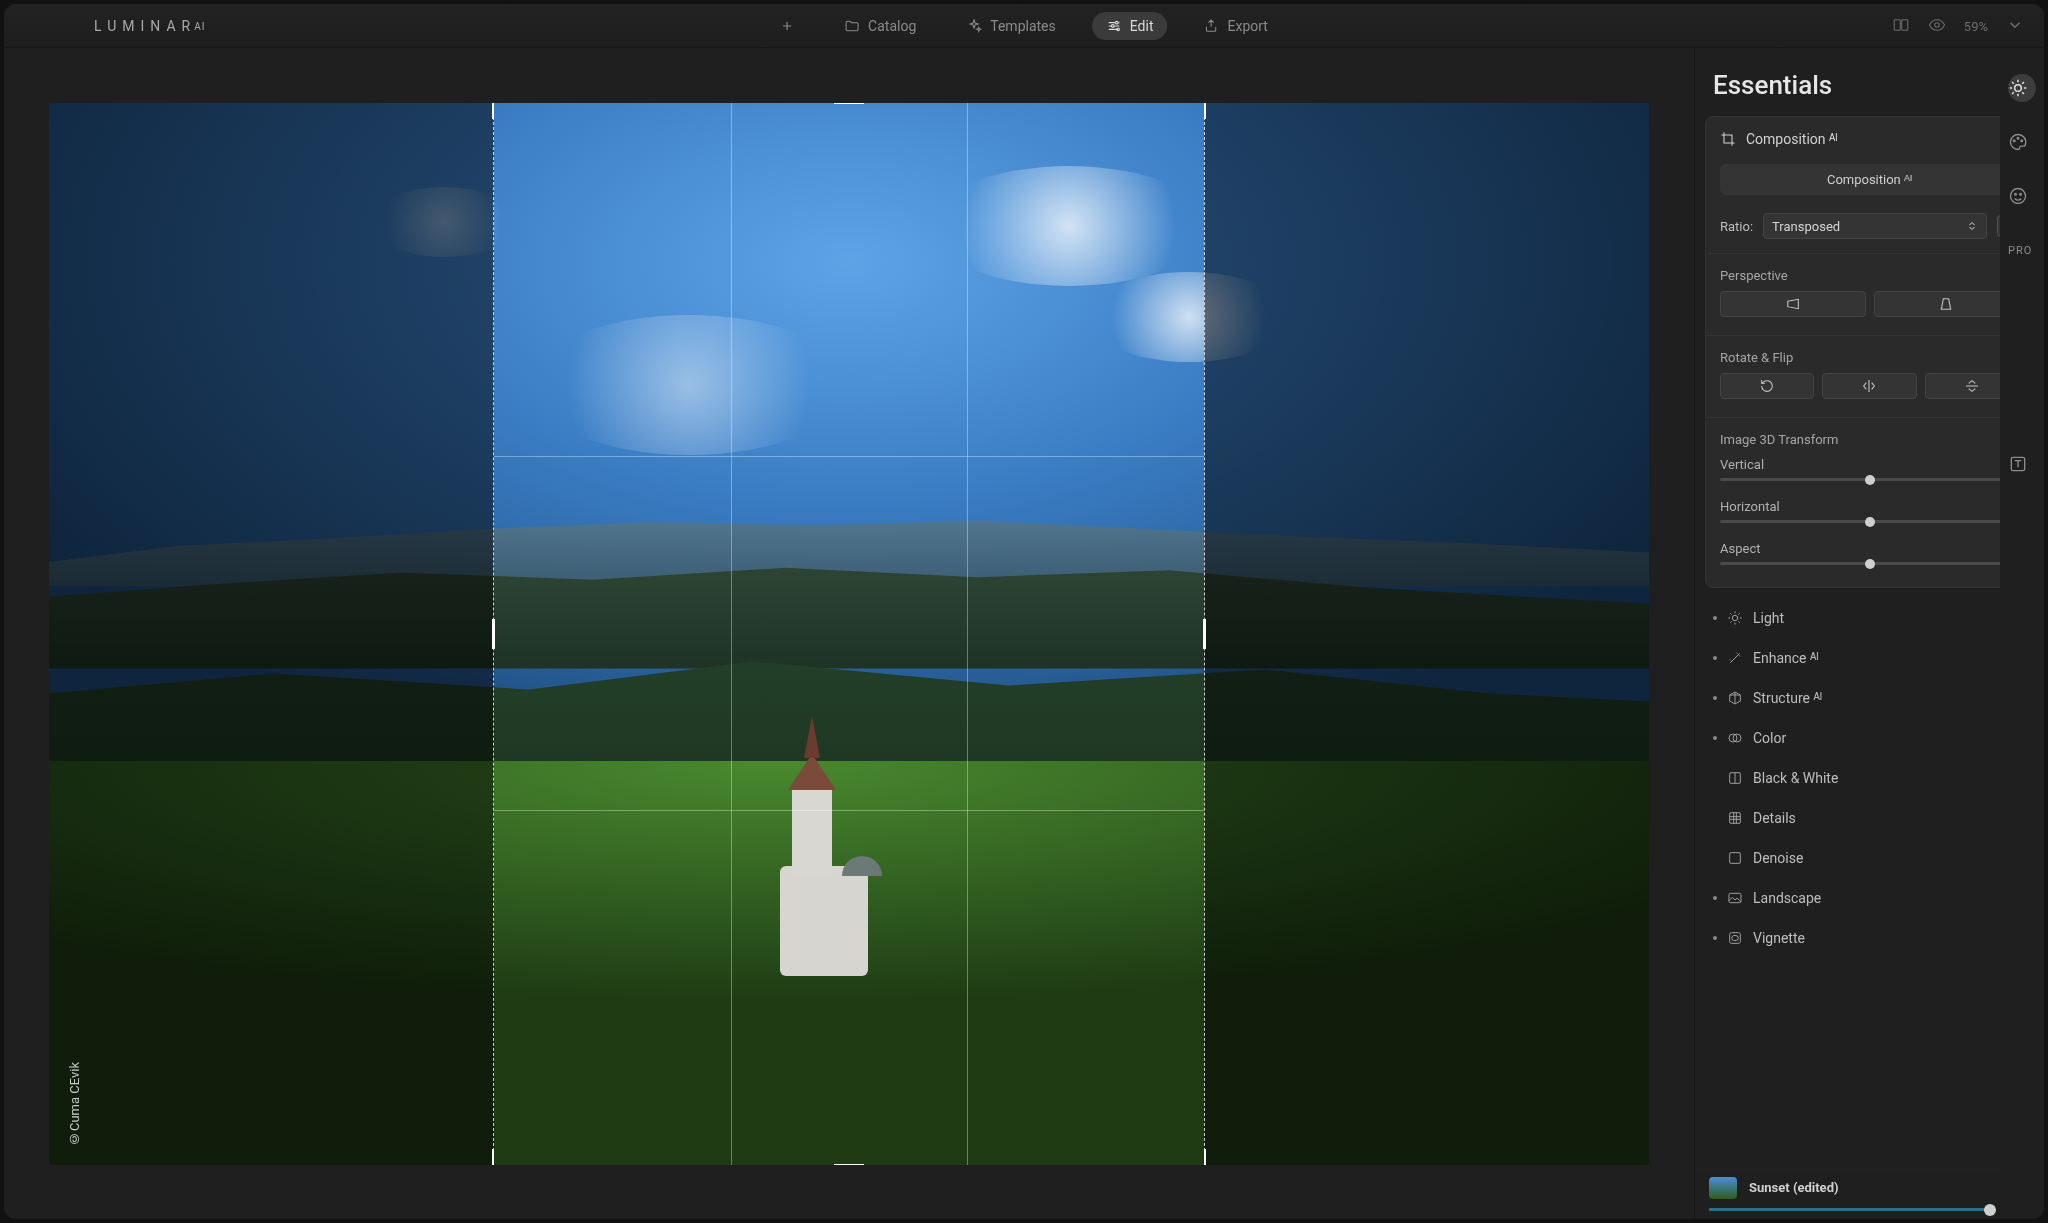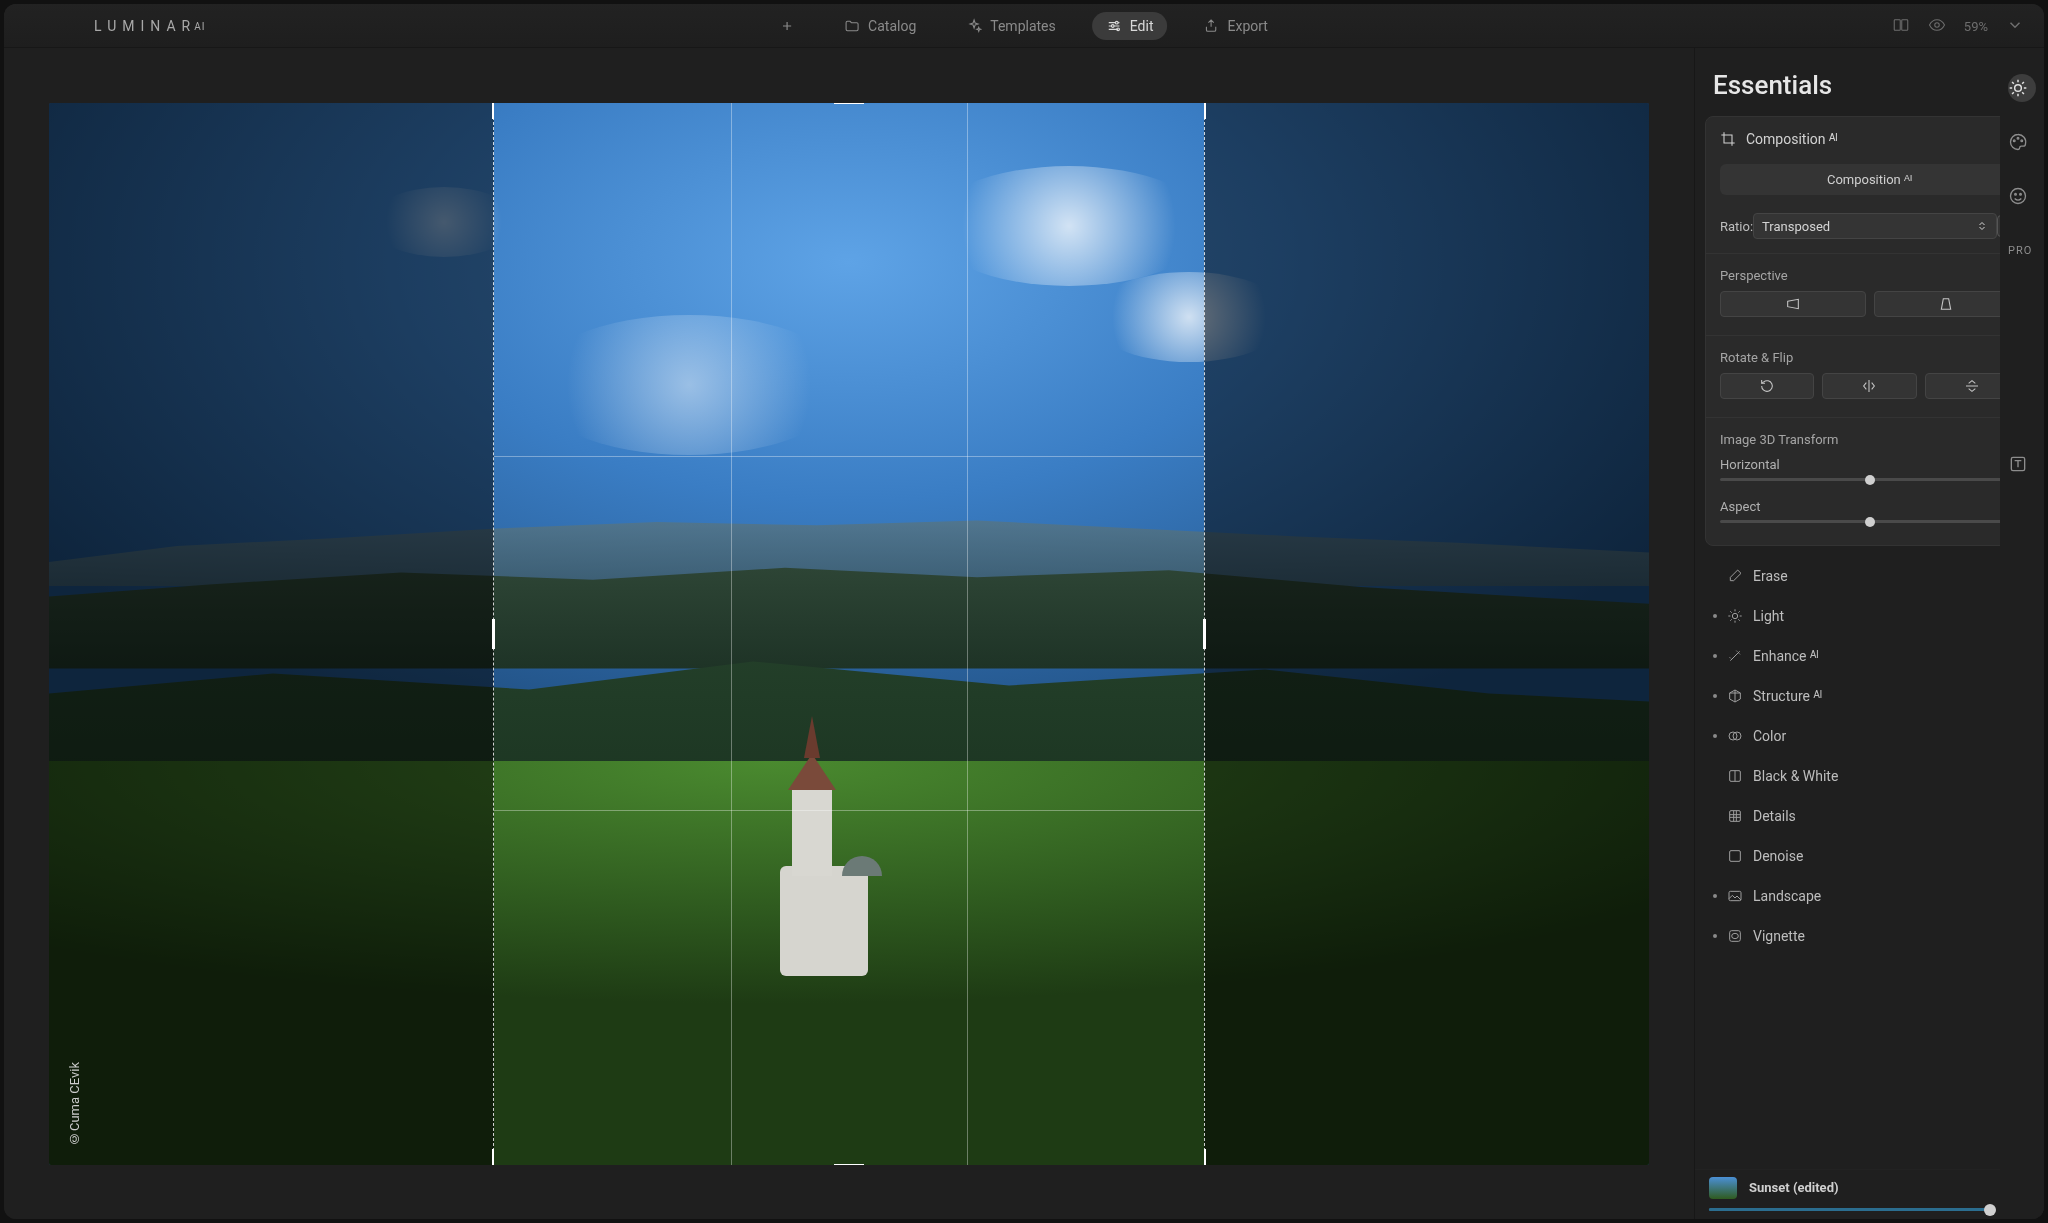--- a/index.html
+++ b/index.html
@@ -155,21 +155,21 @@
     display:flex;align-items:center;gap:10px;padding:12px 14px;
     color:#d2d2d2;font-size:14px;
   }
   .card-head .spacer{flex:1;}
   .card-head svg{width:16px;height:16px;}
   .chip{
     margin:4px 14px 10px 14px;padding:8px 0;text-align:center;border-radius:6px;
     background:var(--panel2);color:#cfcfcf;font-size:13px;
   }
   .row{
-    display:flex;align-items:center;padding:8px 14px;color:#bdbdbd;font-size:13px;
+    display:flex;align-items:center;gap:10px;padding:8px 14px;color:#bdbdbd;font-size:13px;
   }
   .select{
     flex:1;background:var(--panel2);border:1px solid #444;border-radius:4px;
     color:#d4d4d4;padding:4px 8px;display:flex;align-items:center;justify-content:space-between;
     font-size:13px;height:26px;
   }
   .btn-sq{
     width:22px;height:22px;border:1px solid #555;border-radius:4px;background:var(--panel2);
     display:flex;align-items:center;justify-content:center;
   }
@@ -394,46 +394,48 @@
               <svg viewBox="0 0 24 24" fill="none" stroke="currentColor" stroke-width="1.6">
                   <path d="M3 12h18M7 8l5-4 5 4M7 16l5 4 5-4"></path>
                 </svg>
             </div>
           </div>
           <div class="sep"></div>
           <div class="sub-title">Image 3D Transform</div>
 
           <div class="slider-row">
             <div class="lab">
+              <span>Vertical</span>
+              <span>0</span>
+            </div>
+            <div class="track">
+                <div class="thumb"></div>
+              </div>
+          </div>
+          <div class="slider-row">
+            <div class="lab">
               <span>Horizontal</span>
               <span>0</span>
             </div>
             <div class="track">
                 <div class="thumb"></div>
               </div>
           </div>
           <div class="slider-row" style="padding-bottom:12px;">
             <div class="lab">
               <span>Aspect</span>
               <span>0</span>
             </div>
             <div class="track">
                 <div class="thumb"></div>
               </div>
           </div>
         </div>
 
         <div class="tool-list">
-          <div class="tool">
-            <span class="dot off"></span>
-            <svg viewBox="0 0 24 24" fill="none" stroke="currentColor" stroke-width="1.5">
-                <path d="M16 3l5 5-11 11H5v-5L16 3z"></path>
-              </svg>
-            <span>Erase</span>
-          </div>
           <div class="tool">
             <span class="dot"></span>
             <svg viewBox="0 0 24 24" fill="none" stroke="currentColor" stroke-width="1.5">
                 <circle cx="12" cy="12" r="4"></circle>
                 <path d="M12 2v3M12 19v3M2 12h3M19 12h3M4.9 4.9l2.1 2.1M17 17l2.1 2.1M4.9 19.1L7 17M17 7l2.1-2.1"></path>
               </svg>
             <span>Light</span>
           </div>
           <div class="tool">
             <span class="dot"></span>

